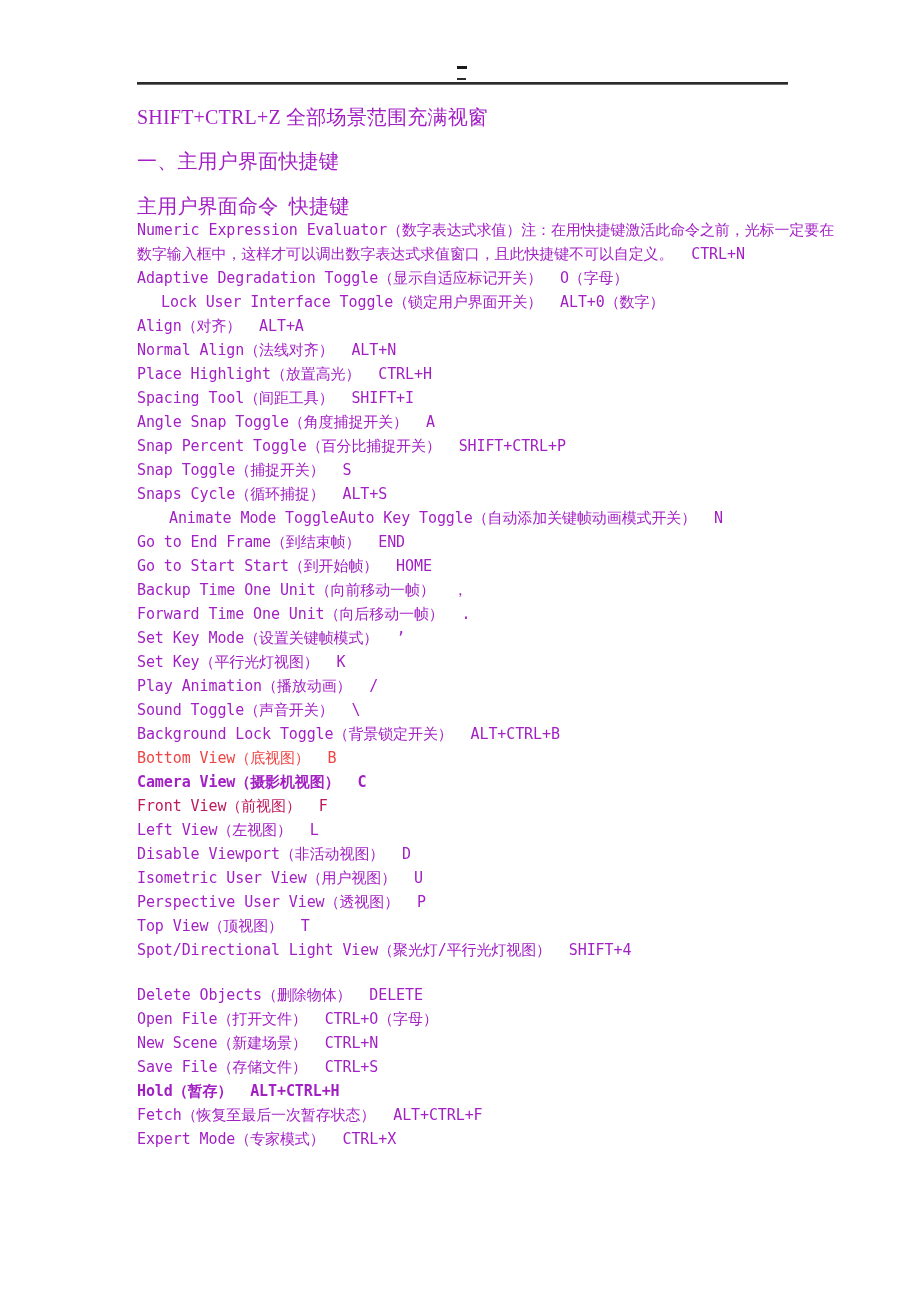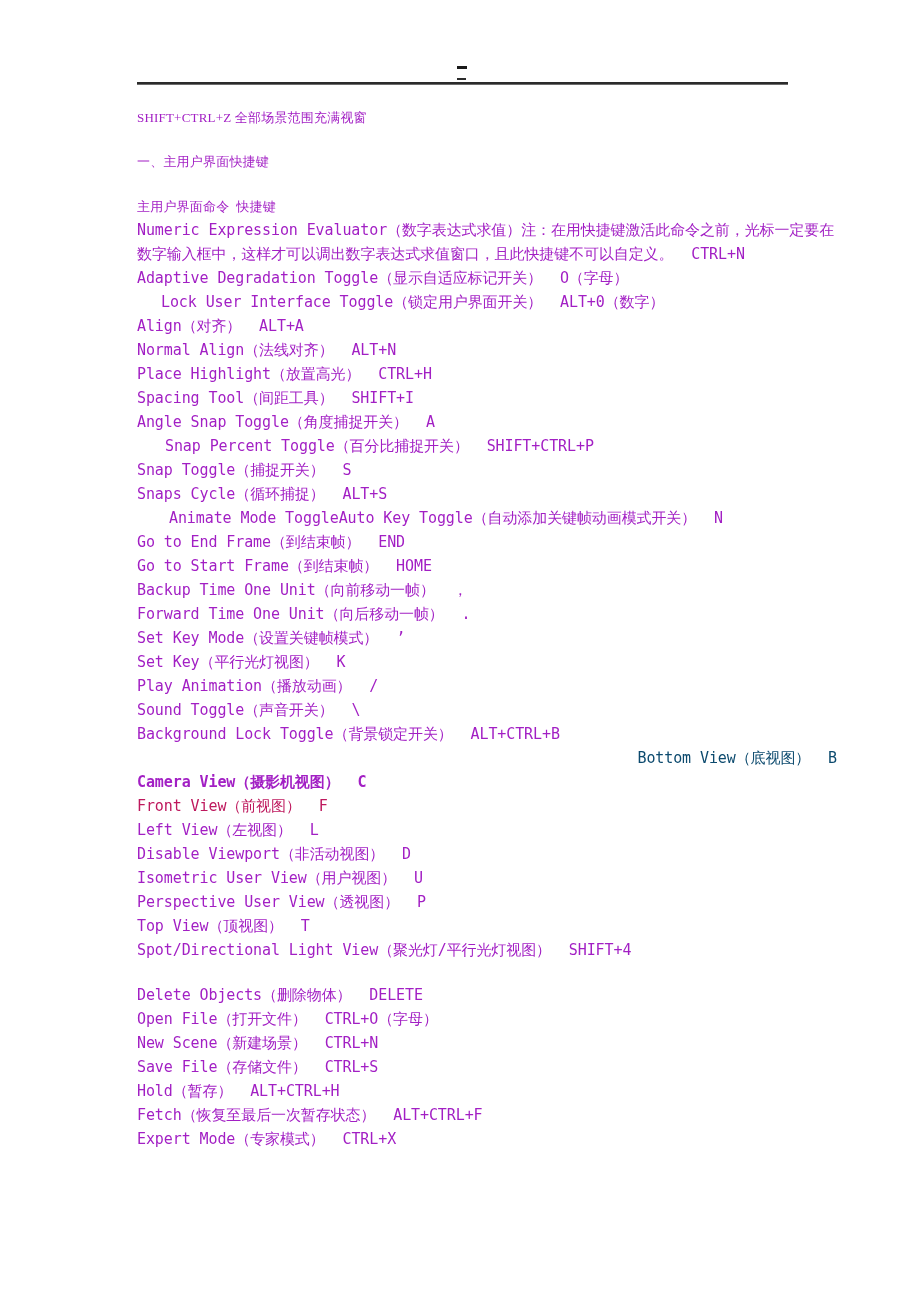--- a/index.html
+++ b/index.html
@@ -68,21 +68,21 @@
 
   .line {
     color: #A21FC4;
     white-space: pre;
     margin: 0;
   }
 
   
   .cjk-line {
     font-family: "Liberation Serif", "DejaVu Serif", serif;
-    font-size: 13px;
+    font-size: 20px;
     line-height: 23px;
     letter-spacing: 0.2px;
   }
 
   
   .entry-line {
     font-family: "DejaVu Sans Mono", "Liberation Mono", monospace;
     font-size: 15px;
     line-height: 24px;
     letter-spacing: -0.1px;
@@ -118,46 +118,46 @@
 
     <div id="entry-list">
         <div class="line entry-line" style="color: rgb(162, 31, 196);">Numeric Expression Evaluator（数字表达式求值）注：在用快捷键激活此命令之前，光标一定要在数字输入框中，这样才可以调出数字表达式求值窗口，且此快捷键不可以自定义。  CTRL+N</div>
         <div class="line entry-line" style="color: rgb(162, 31, 196);">Adaptive Degradation Toggle（显示自适应标记开关）  O（字母）</div>
         <div class="line entry-line" style="color: rgb(162, 31, 196); margin-left: 24px;">Lock User Interface Toggle（锁定用户界面开关）  ALT+0（数字）</div>
         <div class="line entry-line" style="color: rgb(162, 31, 196);">Align（对齐）  ALT+A</div>
         <div class="line entry-line" style="color: rgb(162, 31, 196);">Normal Align（法线对齐）  ALT+N</div>
         <div class="line entry-line" style="color: rgb(162, 31, 196);">Place Highlight（放置高光）  CTRL+H</div>
         <div class="line entry-line" style="color: rgb(162, 31, 196);">Spacing Tool（间距工具）  SHIFT+I</div>
         <div class="line entry-line" style="color: rgb(162, 31, 196);">Angle Snap Toggle（角度捕捉开关）  A</div>
-        <div class="line entry-line" style="color: rgb(162, 31, 196); margin-left: 28px;">Snap Percent Toggle（百分比捕捉开关）  SHIFT+CTRL+P</div>
+        <div class="line entry-line" style="color: rgb(162, 31, 196);">Snap Percent Toggle（百分比捕捉开关）  SHIFT+CTRL+P</div>
         <div class="line entry-line" style="color: rgb(162, 31, 196);">Snap Toggle（捕捉开关）  S</div>
         <div class="line entry-line" style="color: rgb(162, 31, 196);">Snaps Cycle（循环捕捉）  ALT+S</div>
         <div class="line entry-line" style="color: rgb(162, 31, 196); margin-left: 32px;">Animate Mode ToggleAuto Key Toggle（自动添加关键帧动画模式开关）  N</div>
         <div class="line entry-line" style="color: rgb(162, 31, 196);">Go to End Frame（到结束帧）  END</div>
-        <div class="line entry-line" style="color: rgb(162, 31, 196);">Go to Start Frame（到结束帧）  HOME</div>
+        <div class="line entry-line" style="color: rgb(162, 31, 196);">Go to Start Start（到开始帧）  HOME</div>
         <div class="line entry-line" style="color: rgb(162, 31, 196);">Backup Time One Unit（向前移动一帧）  ，</div>
         <div class="line entry-line" style="color: rgb(162, 31, 196);">Forward Time One Unit（向后移动一帧）  .</div>
         <div class="line entry-line" style="color: rgb(162, 31, 196);">Set Key Mode（设置关键帧模式）  ’</div>
         <div class="line entry-line" style="color: rgb(162, 31, 196);">Set Key（平行光灯视图）  K</div>
         <div class="line entry-line" style="color: rgb(162, 31, 196);">Play Animation（播放动画）  /</div>
         <div class="line entry-line" style="color: rgb(162, 31, 196);">Sound Toggle（声音开关）  \</div>
         <div class="line entry-line" style="color: rgb(162, 31, 196);">Background Lock Toggle（背景锁定开关）  ALT+CTRL+B</div>
-        <div class="line entry-line" style="color: #0c4a6e; text-align: right;">Bottom View（底视图）  B</div>
+        <div class="line entry-line" style="color: #ef4444;">Bottom View（底视图）  B</div>
         <div class="line entry-line" style="color: rgb(162, 31, 196); font-weight: bold;">Camera View（摄影机视图）  C</div>
         <div class="line entry-line" style="color: #be185d;">Front View（前视图）  F</div>
         <div class="line entry-line" style="color: rgb(162, 31, 196);">Left View（左视图）  L</div>
         <div class="line entry-line" style="color: rgb(162, 31, 196);">Disable Viewport（非活动视图）  D</div>
         <div class="line entry-line" style="color: rgb(162, 31, 196);">Isometric User View（用户视图）  U</div>
         <div class="line entry-line" style="color: rgb(162, 31, 196);">Perspective User View（透视图）  P</div>
         <div class="line entry-line" style="color: rgb(162, 31, 196);">Top View（顶视图）  T</div>
         <div class="line entry-line" style="color: rgb(162, 31, 196);">Spot/Directional Light View（聚光灯/平行光灯视图）  SHIFT+4</div>
         <div class="line entry-line" style="color: rgb(162, 31, 196); margin-top: 21px;">Delete Objects（删除物体）  DELETE</div>
         <div class="line entry-line" style="color: rgb(162, 31, 196);">Open File（打开文件）  CTRL+O（字母）</div>
         <div class="line entry-line" style="color: rgb(162, 31, 196);">New Scene（新建场景）  CTRL+N</div>
         <div class="line entry-line" style="color: rgb(162, 31, 196);">Save File（存储文件）  CTRL+S</div>
-        <div class="line entry-line" style="color: rgb(162, 31, 196);">Hold（暂存）  ALT+CTRL+H</div>
+        <div class="line entry-line" style="color: rgb(162, 31, 196); font-weight: bold;">Hold（暂存）  ALT+CTRL+H</div>
         <div class="line entry-line" style="color: rgb(162, 31, 196);">Fetch（恢复至最后一次暂存状态）  ALT+CTRL+F</div>
         <div class="line entry-line" style="color: rgb(162, 31, 196);">Expert Mode（专家模式）  CTRL+X</div>
       </div>
 
   </div>
 
 </div>
 
 </body></html>

